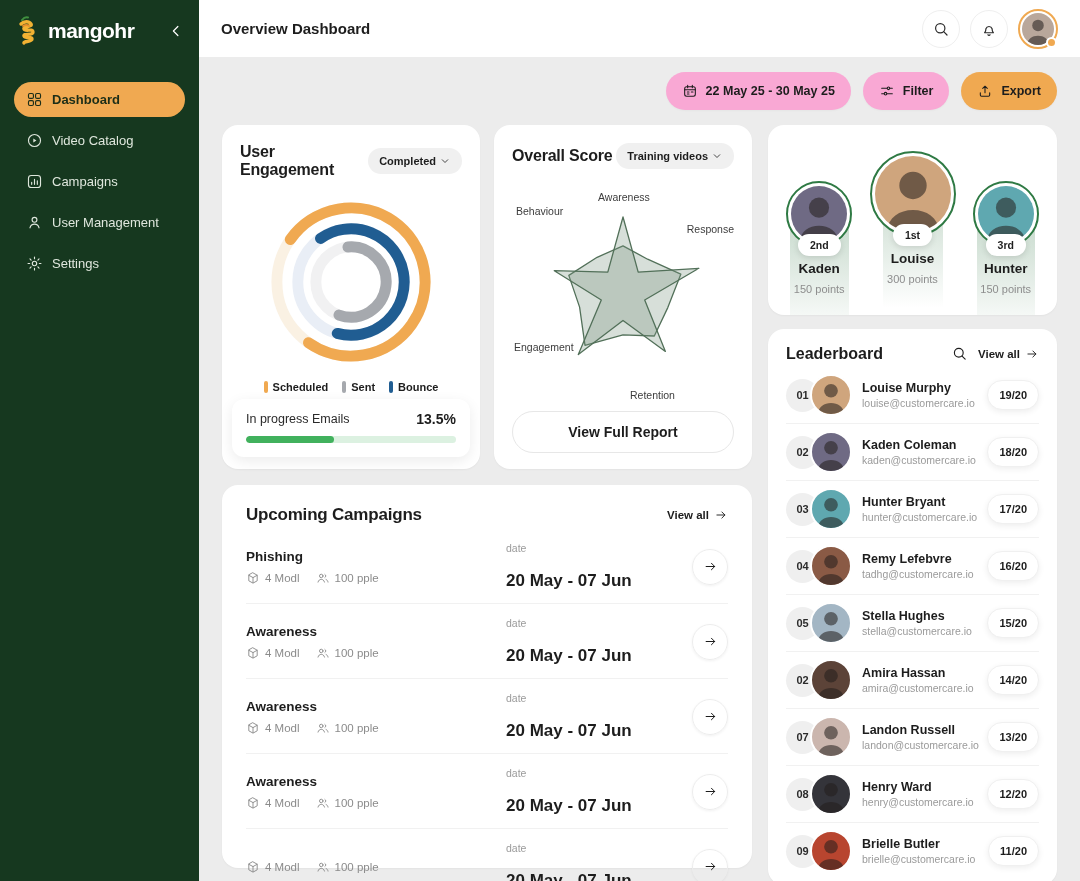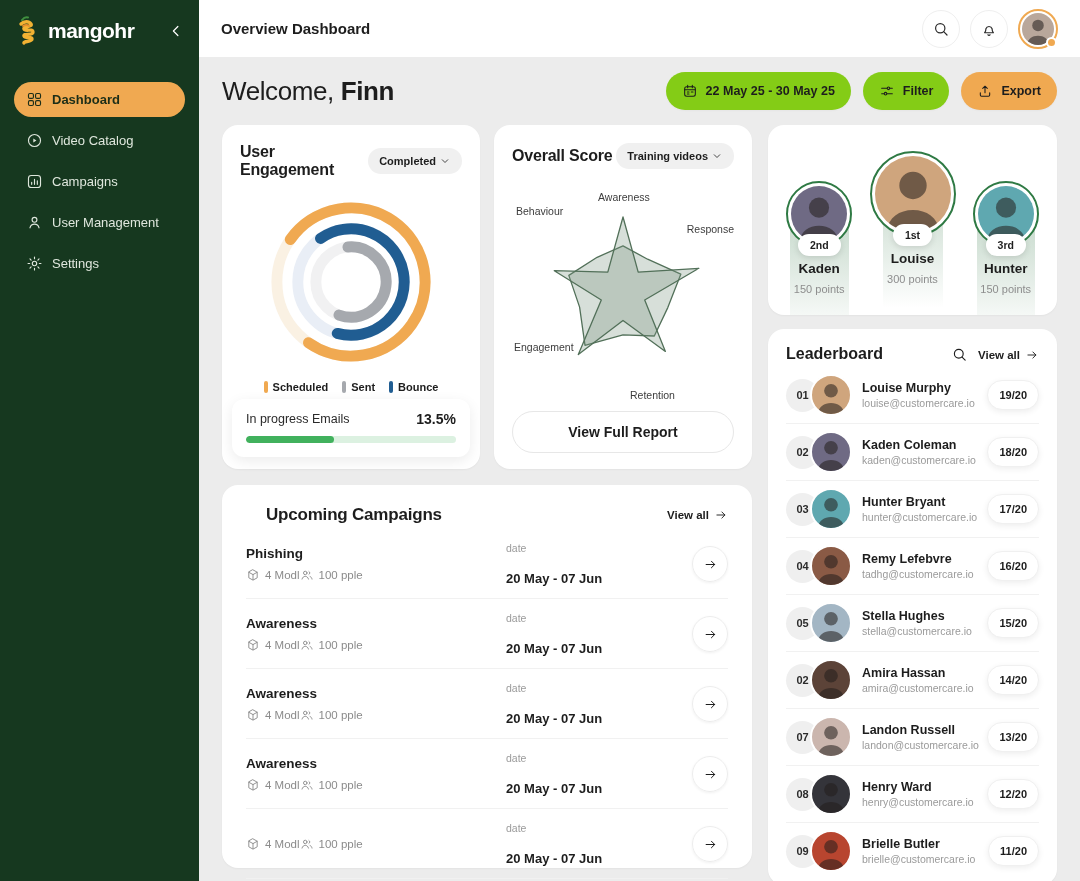--- a/index.html
+++ b/index.html
@@ -31,21 +31,21 @@
   .avatar { border-radius:50%; overflow:hidden; display:block; }
   .avatar svg { display:block; width:100%; height:100%; }
 
   
   .main { position:absolute; left:199px; right:0; top:57px; bottom:0; padding:14px 23px 0 23px; }
   .welcome-row { display:flex; align-items:center; margin-bottom:14px; height:40px; }
   .welcome { font-size:26px; letter-spacing:-0.4px; }
   .welcome .light { font-weight:300; }
   .welcome .bold { font-weight:800; }
   .toolbar { margin-left:auto; display:flex; align-items:center; gap:12px; }
-  .pill-btn { display:flex; align-items:center; gap:8px; background:#84cc16; border-radius:999px; padding:11px 16px; font-size:12.5px; font-weight:600; cursor:pointer; box-shadow:0 1px 2px rgba(0,0,0,0.03); }
+  .pill-btn { display:flex; align-items:center; gap:8px; background:#f9a8d4; border-radius:999px; padding:11px 16px; font-size:12.5px; font-weight:600; cursor:pointer; box-shadow:0 1px 2px rgba(0,0,0,0.03); }
   .pill-btn .icon { width:16px; height:16px; }
   .pill-btn.orange { background:#f0a951; }
 
   .main-row { display:flex; gap:16px; }
   .card { background:#fff; border-radius:16px; box-shadow:0 1px 2px rgba(0,0,0,0.04); }
   .left-wrap { width:530px; }
   .cards-pair { display:flex; gap:14px; }
   .chart-card { width:258px; height:344px; padding:18px; position:relative; }
   .card-head { display:flex; align-items:center; justify-content:space-between; }
   .card-title { font-size:16px; font-weight:700; letter-spacing:-0.2px; }
@@ -70,45 +70,45 @@
   .radar-label { position:absolute; font-size:10.5px; color:#3c3c3c; }
   .report-btn { position:absolute; left:18px; right:18px; bottom:16px; border:1px solid #e7e7e7; border-radius:999px; background:#fff; text-align:center; padding:12px 0; font-size:14px; font-weight:600; cursor:pointer; }
 
   
   .campaigns-card { margin-top:16px; height:383px; padding:20px 24px 10px; }
   .view-all { display:flex; align-items:center; gap:5px; font-size:11.5px; font-weight:600; cursor:pointer; }
   .view-all .icon { width:14px; height:14px; }
   .camp-row { display:grid; grid-template-columns:1fr 172px 50px; align-items:center; padding:13px 0 12px; border-bottom:1px solid #f1f1f1; }
   .camp-row:last-child { border-bottom:none; }
   .camp-name { font-size:13.5px; font-weight:700; margin-bottom:7px; }
-  .camp-meta { display:flex; color:#8b8b8b; font-size:11.5px; align-items:center; }
+  .camp-meta { display:flex; gap:16px; color:#8b8b8b; font-size:11.5px; align-items:center; }
   .camp-meta .icon { width:14px; height:14px; margin-right:5px; }
   .meta-item { display:flex; align-items:center; }
   .camp-date-label { color:#9b9b9b; font-size:10.5px; }
-  .camp-date { font-size:13px; font-weight:700; margin-top:17px; }
+  .camp-date { font-size:17px; font-weight:700; margin-top:17px; }
   .row-arrow { width:36px; height:36px; border-radius:50%; border:1px solid #ededed; box-shadow:0 1px 3px rgba(0,0,0,0.06); display:flex; align-items:center; justify-content:center; cursor:pointer; justify-self:end; }
   .row-arrow .icon { width:15px; height:15px; }
 
   
   .right-col { width:289px; display:flex; flex-direction:column; }
   .podium-card { height:190px; display:flex; justify-content:center; gap:18px; padding:0 14px; overflow:hidden; }
   .pod { display:flex; flex-direction:column; align-items:center; position:relative; width:76px; }
   .pod .trail { position:absolute; left:8px; right:8px; top:58px; height:125px; background:linear-gradient(rgba(60,125,78,0.30), rgba(60,125,78,0)); }
   .pod.small { padding-top:56px; }
   .pod.large { padding-top:26px; }
   .pod.small .trail { top:86px; }
   .pod-avatar { position:relative; z-index:1; border:2px solid #2f7a44; background:#fff; padding:3px; border-radius:50%; }
   .pod.small .pod-avatar { width:66px; height:66px; }
   .pod.large .pod-avatar { width:86px; height:86px; }
   .pod-badge { position:relative; z-index:2; margin-top:-13px; background:#fff; border-radius:999px; padding:5px 12px; font-size:10.5px; font-weight:700; box-shadow:0 2px 6px rgba(0,0,0,0.12); }
   .pod-name { position:relative; z-index:2; font-size:13.5px; font-weight:700; margin-top:5px; }
   .pod-points { position:relative; z-index:2; font-size:11px; color:#8d8d8d; margin-top:7px; }
 
   .leader-card { margin-top:14px; flex:1; margin-bottom:13px; padding:16px 18px 6px; display:flex; flex-direction:column; }
-  .leader-head { display:flex; align-items:flex-end; margin-bottom:4px; }
+  .leader-head { display:flex; align-items:flex-start; margin-bottom:4px; }
   .leader-title { font-size:16px; font-weight:700; }
   .leader-head-right { margin-left:auto; display:flex; align-items:center; gap:10px; }
   .leader-search { width:17px; height:17px; cursor:pointer; color:#1d1d1d; }
   .lead-row { display:flex; align-items:center; padding:7px 0; border-bottom:1px solid #f1f1f1; flex:1; }
   .lead-row:last-child { border-bottom:none; }
   .rank-wrap { display:flex; align-items:center; }
   .rank-circle { width:33px; height:33px; border-radius:50%; background:#efefef; color:#2b2b2b; font-size:11px; font-weight:600; display:flex; align-items:center; justify-content:center; }
   .lead-avatar { width:42px; height:42px; margin-left:-9px; border:2px solid #fff; border-radius:50%; }
   .lead-info { margin-left:10px; }
   .lead-name { font-size:12.5px; font-weight:700; }
@@ -213,24 +213,20 @@
           </svg>
         </span>
       <span class="dot"></span>
     </div>
   </div>
 </header>
 
 <main class="main">
 
   <div class="welcome-row">
-    <h1 class="welcome">
-      <span class="light">Welcome,</span>
-      <span class="bold">Finn</span>
-    </h1>
     <div class="toolbar">
       <div class="pill-btn">
         <span class="icon">
             <svg viewBox="0 0 24 24">
               <rect x="4" y="5.5" width="16" height="14.5" rx="3"></rect>
               <path d="M4 10h16M8.5 3.5v3.5M15.5 3.5v3.5M8 13.5h2.5M8 16.5h2.5M14 13.5h2.5"></path>
             </svg>
           </span>
         <span>22 May 25 - 30 May 25</span>
       </div>
@@ -331,21 +327,21 @@
               <div class="radar-label" style="right: 0px; top: 48px;">Response</div>
               <div class="radar-label" style="left: 118px; top: 214px;">Retention</div>
               <div class="radar-label" style="left: 2px; top: 166px;">Engagement</div>
               <div class="radar-label" style="left: 4px; top: 30px;">Behaviour</div>
             </div>
           <div class="report-btn">View Full Report</div>
         </section>
       </div>
 
       <section class="card campaigns-card">
-        <div class="card-head" style="margin-bottom:4px;margin-left:20px;">
+        <div class="card-head" style="margin-bottom:4px;">
           <div class="card-title" style="font-size:17px;">Upcoming Campaigns</div>
           <div class="view-all">
             <span>View all</span>
             <span class="icon">
                 <svg viewBox="0 0 24 24">
                   <path d="M5 12h13.5M13.5 6.8l5.2 5.2-5.2 5.2"></path>
                 </svg>
               </span>
           </div>
         </div>

